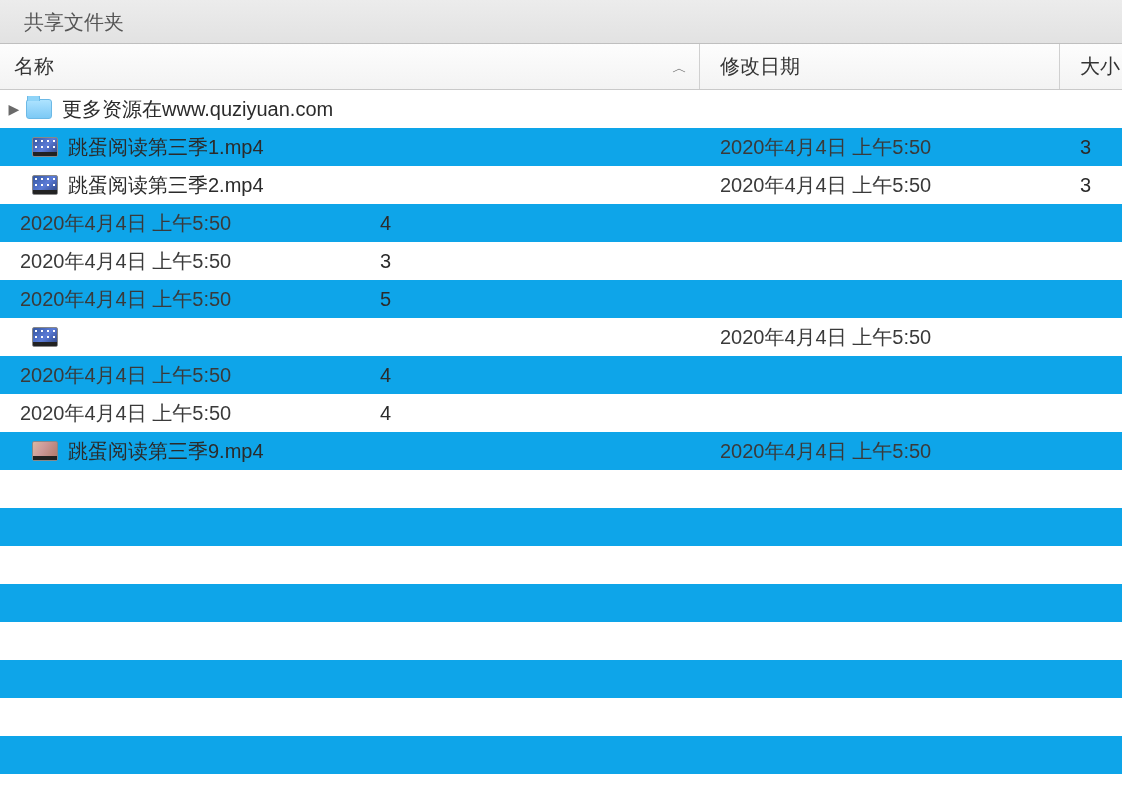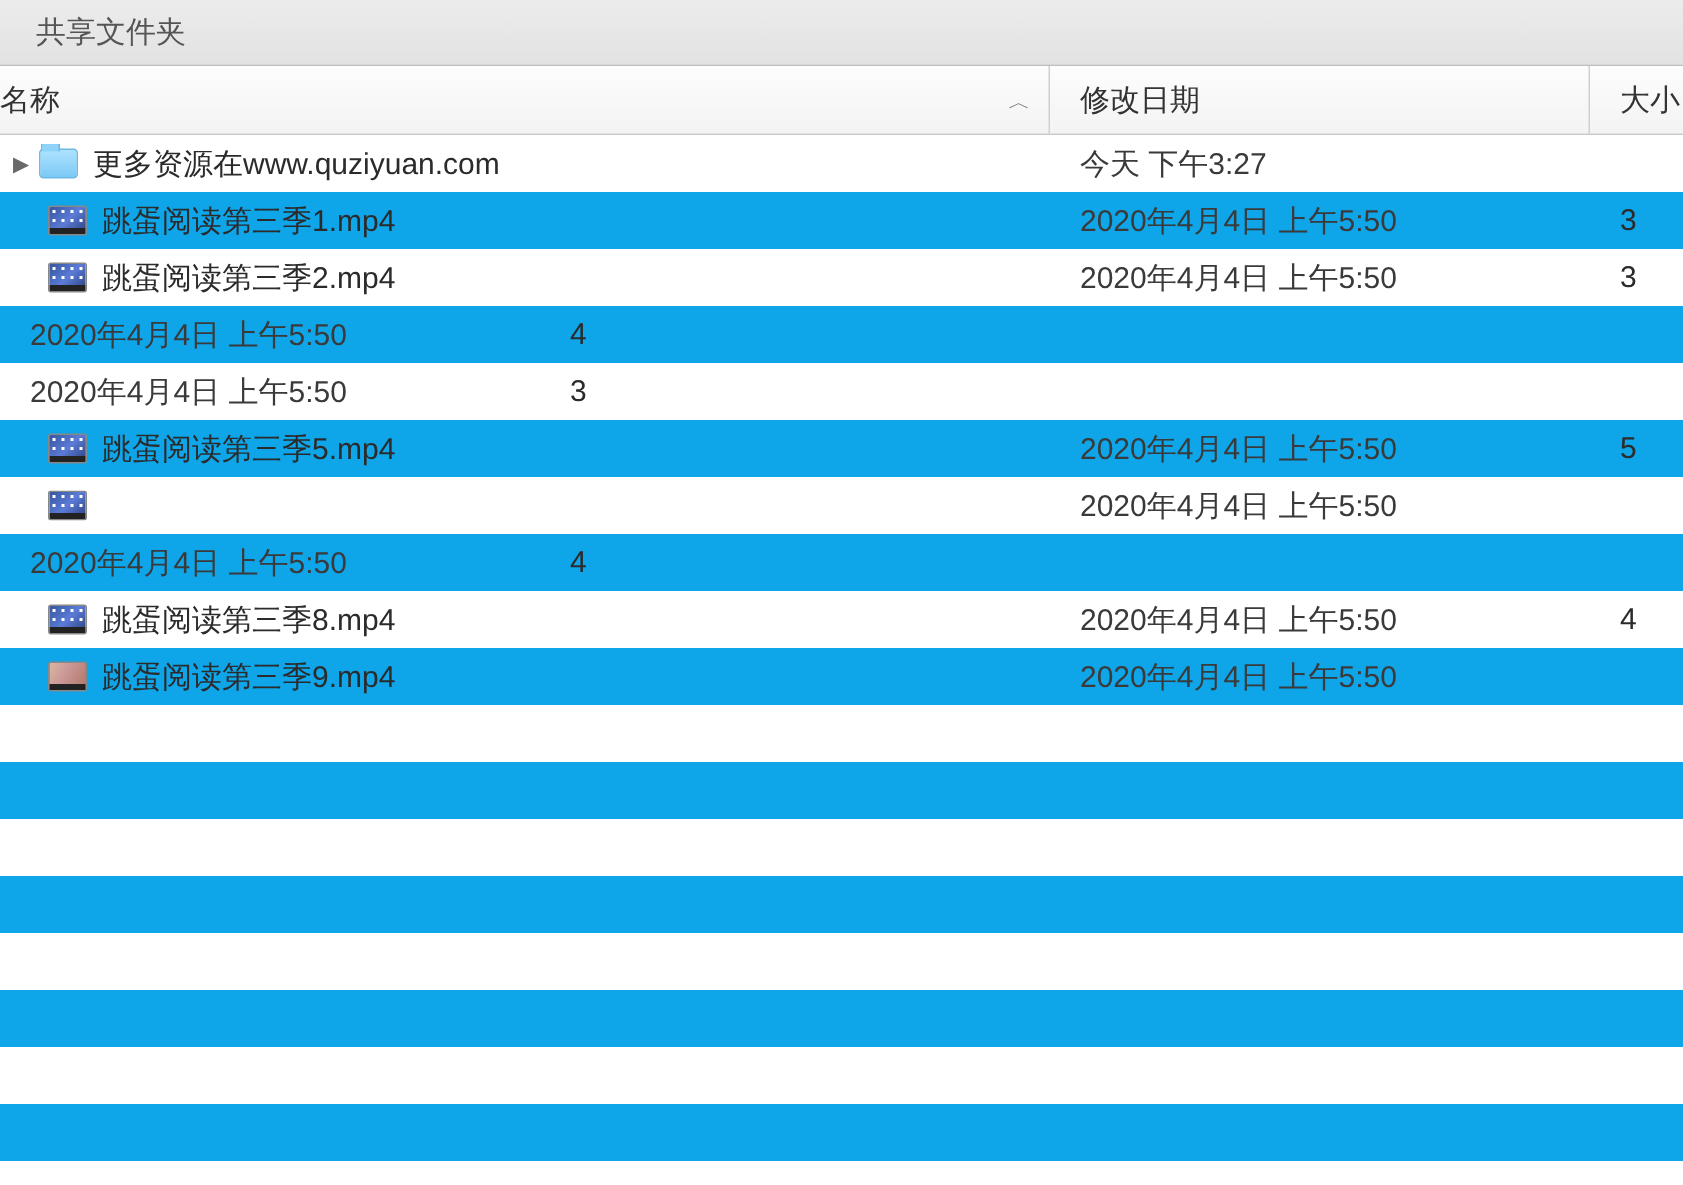--- a/index.html
+++ b/index.html
@@ -2,21 +2,21 @@
 <html><head>
   <meta charset="utf-8">
   <style>
     * { margin:0; padding:0; box-sizing:border-box; -webkit-font-smoothing:antialiased; }
     html,body { width:1122px; height:790px; font-family:-apple-system,"Helvetica Neue","PingFang SC",sans-serif; background:#fff; color:#333; overflow:hidden; }
     .window { width:100%; height:100%; display:flex; flex-direction:column; }
     .titlebar { height:44px; line-height:44px; padding:0 24px; font-size:20px; color:#555;
                 background:linear-gradient(#ececec,#e2e2e2); border-bottom:1px solid #bfbfbf; }
     .header { display:flex; height:46px; background:linear-gradient(#fdfdfd,#f3f3f3); border-bottom:1px solid #c9c9c9; }
     .hcol { display:flex; align-items:center; font-size:20px; color:#333; }
-    .hcol.name { flex:0 0 700px; border-right:1px solid #d0d0d0; justify-content:space-between; }
+    .hcol.name { flex:0 0 700px; padding-left:14px; border-right:1px solid #d0d0d0; justify-content:space-between; }
     .hcol.date { flex:0 0 360px; padding-left:20px; border-right:1px solid #d0d0d0; }
     .hcol.size { flex:1; padding-left:20px; overflow:hidden; white-space:nowrap; }
     .sort { margin-right:14px; color:#6d6d6d; font-size:14px; }
     .rows { flex:1; overflow:hidden; }
     .row { display:flex; height:38px; align-items:center; font-size:20px; color:#2b2b2b; }
     .row.even { background:#0ea5e9; }
     .cell.name { flex:0 0 700px; display:flex; align-items:center; padding-left:6px; overflow:hidden; white-space:nowrap; }
     .cell.date { flex:0 0 360px; padding-left:20px; color:#3a3a3a; white-space:nowrap; }
     .cell.size { flex:1; padding-left:20px; overflow:hidden; white-space:nowrap; }
     .disclosure { width:16px; text-align:center; color:#6a6a6a; font-size:14px; margin-right:2px; }
@@ -53,21 +53,20 @@
     </div>
   </div>
 
   <div class="rows" id="rows">
       <div class="row">
         <div class="cell name">
           <span class="disclosure">▶</span>
           <span class="icon folder"></span>
           <span>更多资源在www.quziyuan.com</span>
         </div>
-        <div class="cell date">今天 下午3:27</div>
         <div class="cell size"></div>
       </div>
       <div class="row even">
         <div class="cell name">
           <span class="indent1"></span>
           <span class="icon video"></span>
           <span>跳蛋阅读第三季1.mp4</span>
         </div>
         <div class="cell date">2020年4月4日 上午5:50</div>
         <div class="cell size">3</div>
@@ -83,46 +82,36 @@
       </div>
       <div class="row even">
         <div class="cell date">2020年4月4日 上午5:50</div>
         <div class="cell size">4</div>
       </div>
       <div class="row">
         <div class="cell date">2020年4月4日 上午5:50</div>
         <div class="cell size">3</div>
       </div>
       <div class="row even">
-        <div class="cell name">
-          <span class="indent1"></span>
-          <span class="icon video"></span>
-          <span>跳蛋阅读第三季5.mp4</span>
-        </div>
         <div class="cell date">2020年4月4日 上午5:50</div>
         <div class="cell size">5</div>
       </div>
       <div class="row">
         <div class="cell name">
           <span class="indent1"></span>
           <span class="icon video"></span>
         </div>
         <div class="cell date">2020年4月4日 上午5:50</div>
         <div class="cell size"></div>
       </div>
       <div class="row even">
         <div class="cell date">2020年4月4日 上午5:50</div>
         <div class="cell size">4</div>
       </div>
       <div class="row">
-        <div class="cell name">
-          <span class="indent1"></span>
-          <span class="icon video"></span>
-          <span>跳蛋阅读第三季8.mp4</span>
-        </div>
         <div class="cell date">2020年4月4日 上午5:50</div>
         <div class="cell size">4</div>
       </div>
       <div class="row even">
         <div class="cell name">
           <span class="indent1"></span>
           <span class="icon video2"></span>
           <span>跳蛋阅读第三季9.mp4</span>
         </div>
         <div class="cell date">2020年4月4日 上午5:50</div>

